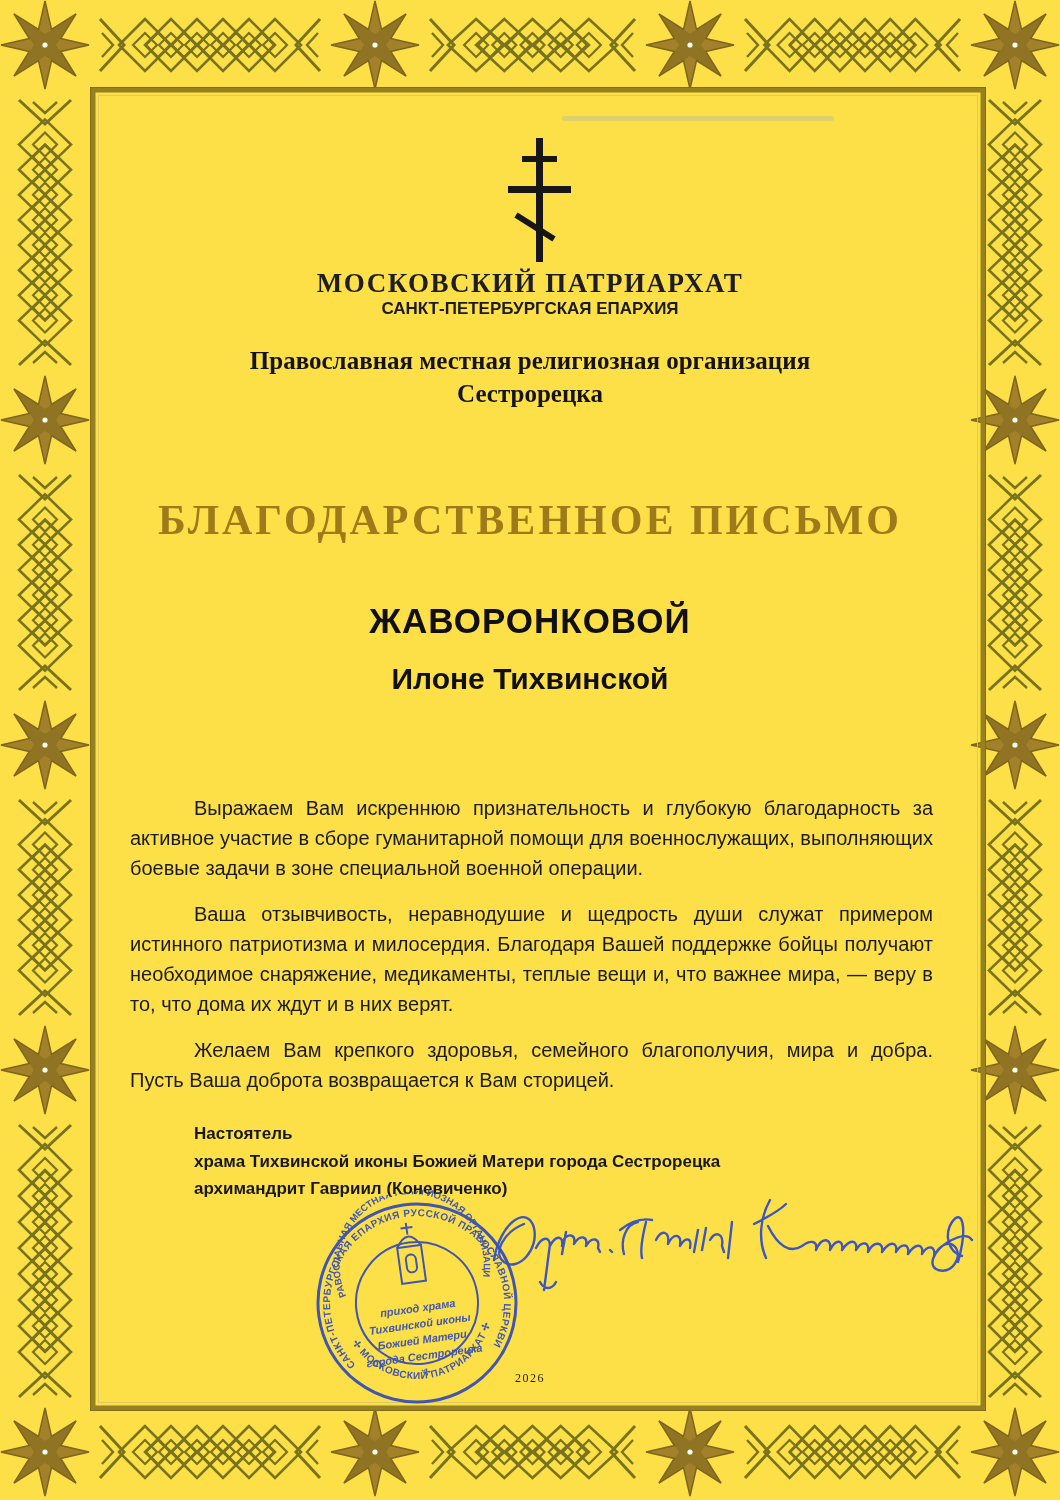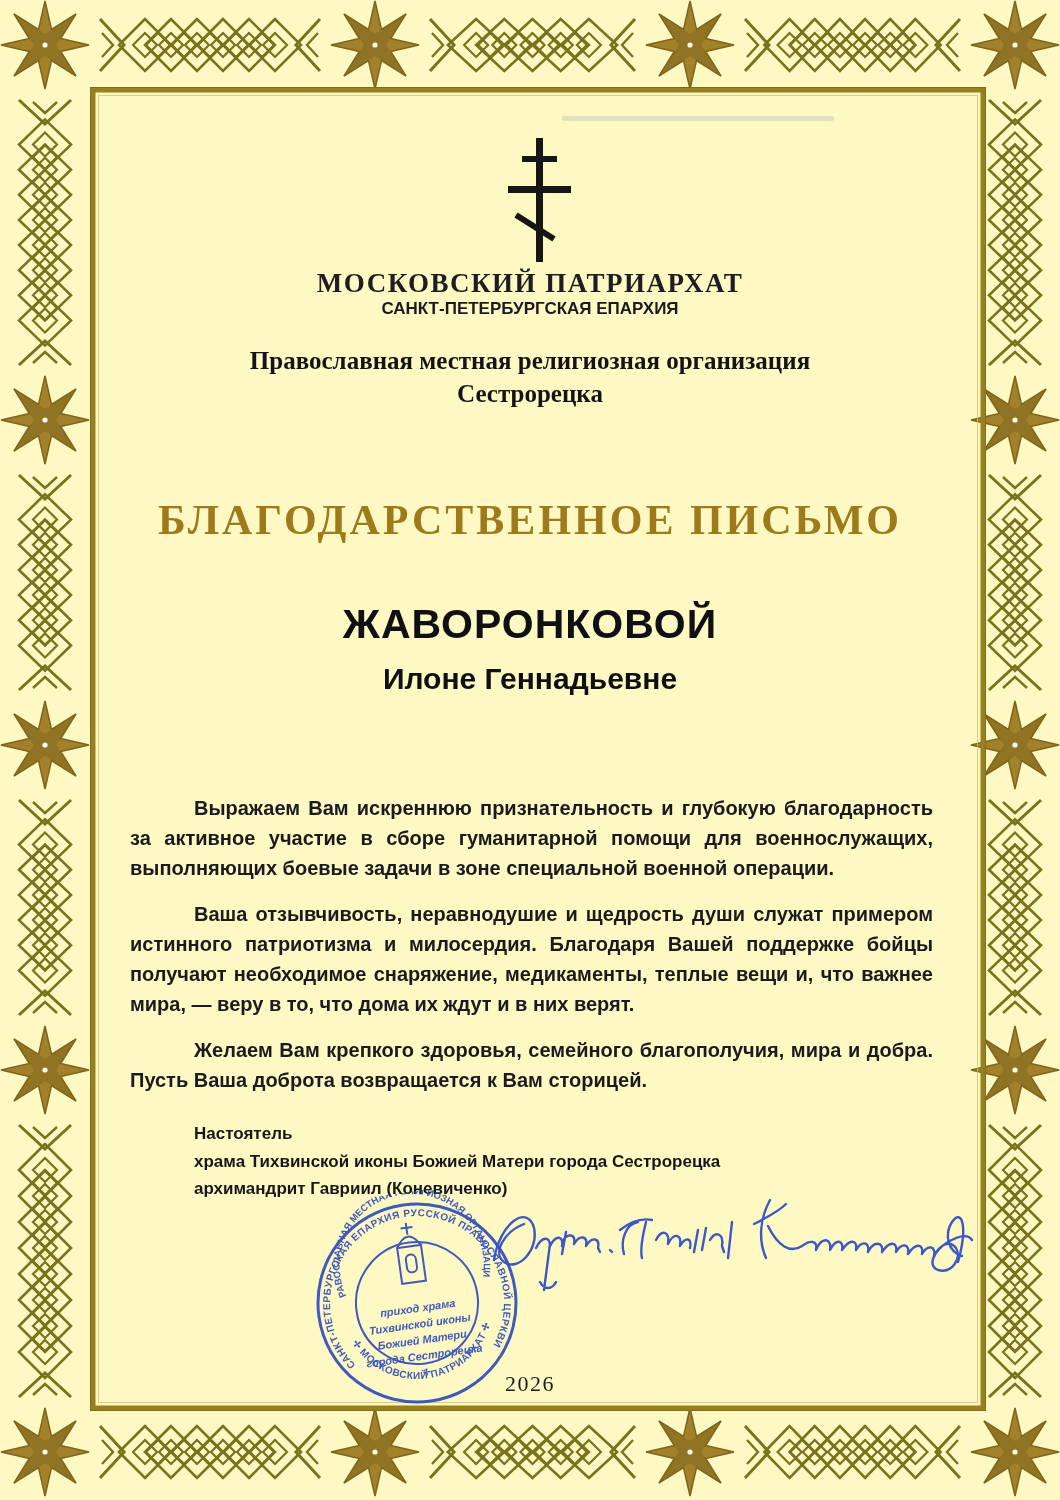--- a/index.html
+++ b/index.html
@@ -1,44 +1,44 @@
 <!DOCTYPE html>
 <html><head>
 <meta charset="utf-8">
 <style>
   html,body{margin:0;padding:0;background:#e8e8e8;}
   .page{
     position:relative;width:1060px;height:1500px;margin:0 auto;
-    background:#fef9c3;overflow:hidden;
+    background:#fde047;overflow:hidden;
     font-family:"Liberation Sans",sans-serif;color:#161616;
   }
   .abs{position:absolute;}
   .centered{left:0;right:0;text-align:center;}
   #border-svg{position:absolute;left:0;top:0;width:1060px;height:1500px;}
   .scan-artifact{position:absolute;left:562px;top:116px;width:272px;height:5px;
     background:#9fb0b6;opacity:.32;border-radius:3px;}
   .patriarchate{top:268px;font-family:"Liberation Serif",serif;font-weight:bold;
     font-size:27px;letter-spacing:1.5px;color:#1d1d22;}
   .diocese{top:299px;font-weight:bold;font-size:17px;color:#1a1a1f;}
   .org-block{top:344px;font-family:"Liberation Serif",serif;font-weight:bold;
     font-size:25px;line-height:33px;color:#141418;}
   .address{top:430px;font-family:"Liberation Serif",serif;font-weight:bold;
     font-size:17.5px;color:#141418;}
   .doc-title{top:496px;font-family:"Liberation Serif",serif;font-weight:bold;
     font-size:42px;letter-spacing:3px;}
-  .surname{top:601px;font-weight:bold;font-size:41px;letter-spacing:1px;color:#101014;}
+  .surname{top:601px;font-weight:bold;font-size:35px;letter-spacing:1px;color:#101014;}
   .name-patronymic{top:662px;font-weight:bold;font-size:30px;color:#101014;}
   .body-text{top:793px;left:130px;width:803px;font-size:20px;line-height:30px;
     text-align:justify;color:#1b1b1f;}
-  .body-text p{margin:0 0 16px 0;text-indent:64px;font-weight:bold;}
+  .body-text p{margin:0 0 16px 0;text-indent:64px;}
   .signatory{top:1120px;left:194px;font-size:17px;font-weight:bold;
     line-height:27.5px;color:#17171b;}
   .stamp-wrap{left:306px;top:1192px;width:222px;height:222px;transform:rotate(-8deg);opacity:.9;}
   .signature-wrap{left:470px;top:1178px;width:520px;height:130px;}
-  .year{top:1371px;font-family:"Liberation Serif",serif;font-size:22px;
+  .year{top:1371px;font-family:"Liberation Serif",serif;font-size:12px;
     letter-spacing:1.5px;color:#1c1c1c;}
 </style>
 </head>
 <body>
 
 <div class="page">
 
   <svg id="border-svg" viewBox="0 0 1060 1500" xmlns="http://www.w3.org/2000/svg">
       <polyline points="100,19 124,45 100,71" fill="none" stroke="#78731d" stroke-width="3"></polyline>
       <polyline points="102,33 113,45 102,57" fill="none" stroke="#78731d" stroke-width="2.4"></polyline>
@@ -414,21 +414,21 @@
   <div class="abs centered diocese">САНКТ-ПЕТЕРБУРГСКАЯ ЕПАРХИЯ</div>
 
   <div class="abs centered org-block">
     <div>Православная местная религиозная организация</div>
     <div>Сестрорецка</div>
   </div>
 
   <div class="abs centered doc-title" id="doc-title" style="color: rgb(158, 122, 26);">БЛАГОДАРСТВЕННОЕ ПИСЬМО</div>
 
   <div class="abs centered surname">ЖАВОРОНКОВОЙ</div>
-  <div class="abs centered name-patronymic">Илоне Геннадьевне</div>
+  <div class="abs centered name-patronymic">Илоне Тихвинской</div>
 
   <div class="abs body-text">
     <p>Выражаем Вам искреннюю признательность и глубокую благодарность за активное участие в сборе гуманитарной помощи для военнослужащих, выполняющих боевые задачи в зоне специальной военной операции.</p>
     <p>Ваша отзывчивость, неравнодушие и щедрость души служат примером истинного патриотизма и милосердия. Благодаря Вашей поддержке бойцы получают необходимое снаряжение, медикаменты, теплые вещи и, что важнее мира, — веру в то, что дома их ждут и в них верят.</p>
     <p>Желаем Вам крепкого здоровья, семейного благополучия, мира и добра. Пусть Ваша доброта возвращается к Вам сторицей.</p>
   </div>
 
   <div class="abs signatory">
     <div>Настоятель</div>
     <div>храма Тихвинской иконы Божией Матери города Сестрорецка</div>

